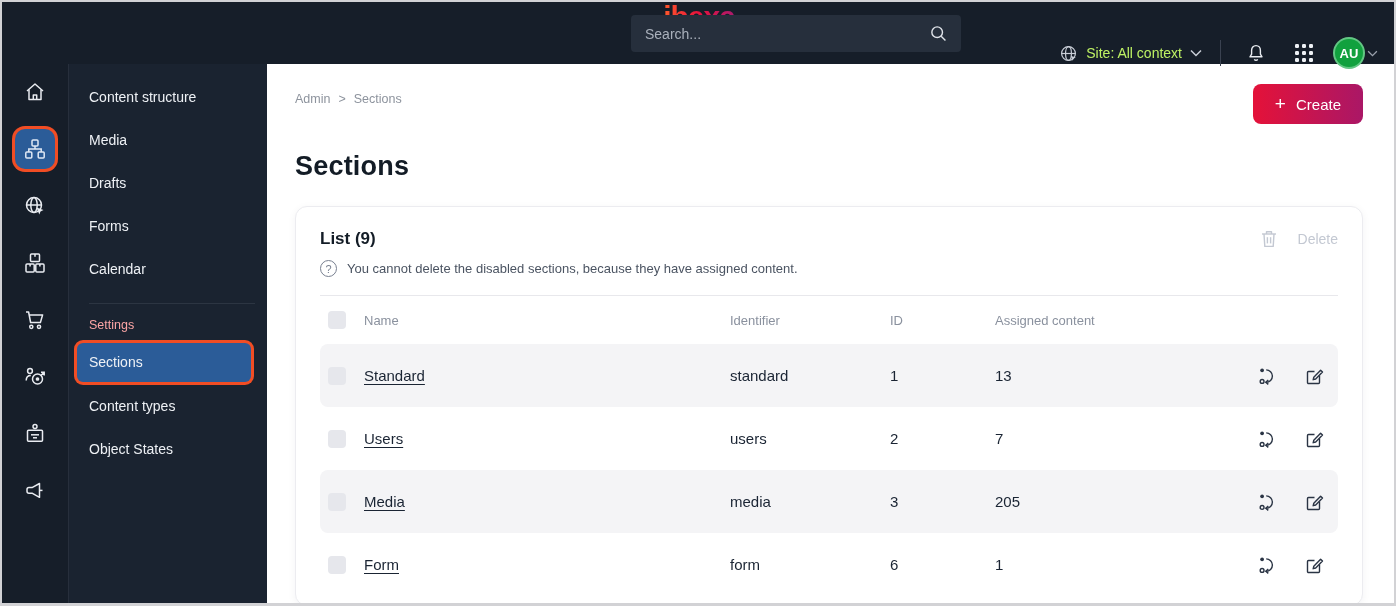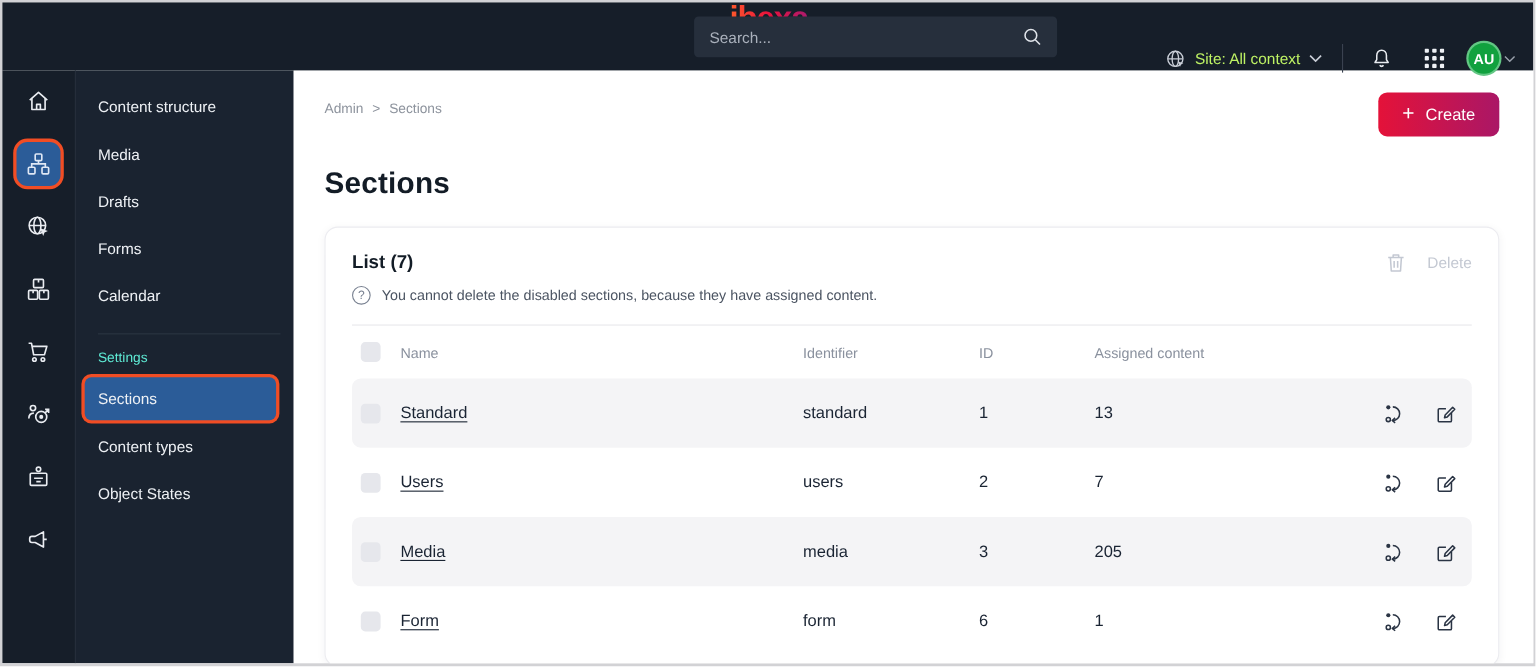--- a/index.html
+++ b/index.html
@@ -22,21 +22,21 @@
   
   .content-row { flex:1; display:flex; min-height:0; }
   .icon-rail { width:67px; background:#161e29; border-right:1px solid #272f3c; padding-top:8px; display:flex; flex-direction:column; align-items:center; gap:17px; flex-shrink:0; }
   .rail-item { width:40px; height:40px; border-radius:10px; display:grid; place-items:center; color:#e9ecf1; cursor:pointer; }
   .rail-item--active { background:#2b5c98; box-shadow:0 0 0 3px #f14d24; }
 
   .menu-panel { width:198px; background:#1a2330; padding-top:12px; flex-shrink:0; }
   .menu-item { padding:12px 20px; color:#eef1f5; font-size:14px; cursor:pointer; line-height:19px; }
   .menu-item--active { background:#2b5c98; border-radius:6px; margin:3px 16px 3px 8px; padding:10px 12px; box-shadow:0 0 0 3px #f14d24; }
   .menu-divider { border-top:1px solid #2c3542; margin:12px 12px 2px 20px; }
-  .menu-header { color:#5eead4; font-size:12.5px; padding:12px 20px 8px 20px; }
+  .menu-header { color:#fca5a5; font-size:12.5px; padding:12px 20px 8px 20px; }
 
   
   .main { flex:1; background:#fff; padding:20px 31px 0 28px; min-width:0; }
   .main-top { display:flex; justify-content:space-between; align-items:flex-start; }
   .breadcrumb { display:flex; align-items:flex-end; gap:8px; font-size:12.5px; color:#8d939d; margin-top:8px; }
   .breadcrumb .crumb-link { cursor:pointer; }
   .create-btn { display:flex; align-items:center; gap:10px; height:40px; padding:0 22px; border:none; border-radius:8px; background:linear-gradient(90deg,#e41239,#aa1766); color:#fff; font-size:15px; font-family:"Liberation Sans", sans-serif; cursor:pointer; }
   .create-btn .plus { font-size:19px; font-weight:300; line-height:1; margin-top:-2px; }
   .page-title { margin-top:27px; font-size:27px; font-weight:bold; color:#131c26; letter-spacing:.2px; }
 
@@ -217,21 +217,21 @@
         <button class="create-btn">
           <span class="plus">+</span>
           <span>Create</span>
         </button>
       </div>
 
       <div class="page-title">Sections</div>
 
       <div class="card">
         <div class="card-head">
-          <div class="list-title">List (7)</div>
+          <div class="list-title">List (9)</div>
           <button class="delete-btn">
             <span>
               <svg width="16" height="18" viewBox="0 0 16 18" fill="none" stroke="#c3c8d2" stroke-width="1.4" stroke-linejoin="round">
                   <line x1="1" y1="4" x2="15" y2="4"></line>
                   <path d="M5.5 4 V1.8 h5 V4"></path>
                   <path d="M3 4 l0.8 12.4 h8.4 L13 4"></path>
                   <line x1="6.4" y1="7.2" x2="6.4" y2="13.4"></line>
                   <line x1="9.6" y1="7.2" x2="9.6" y2="13.4"></line>
                 </svg>
             </span>

